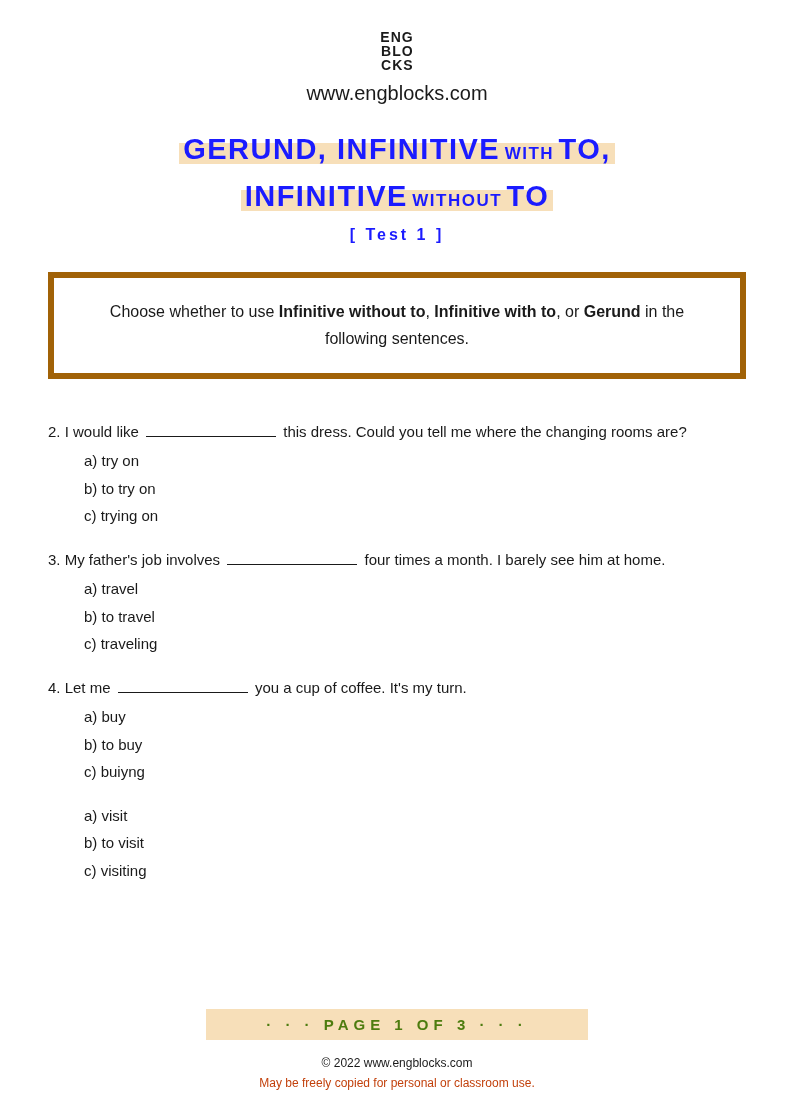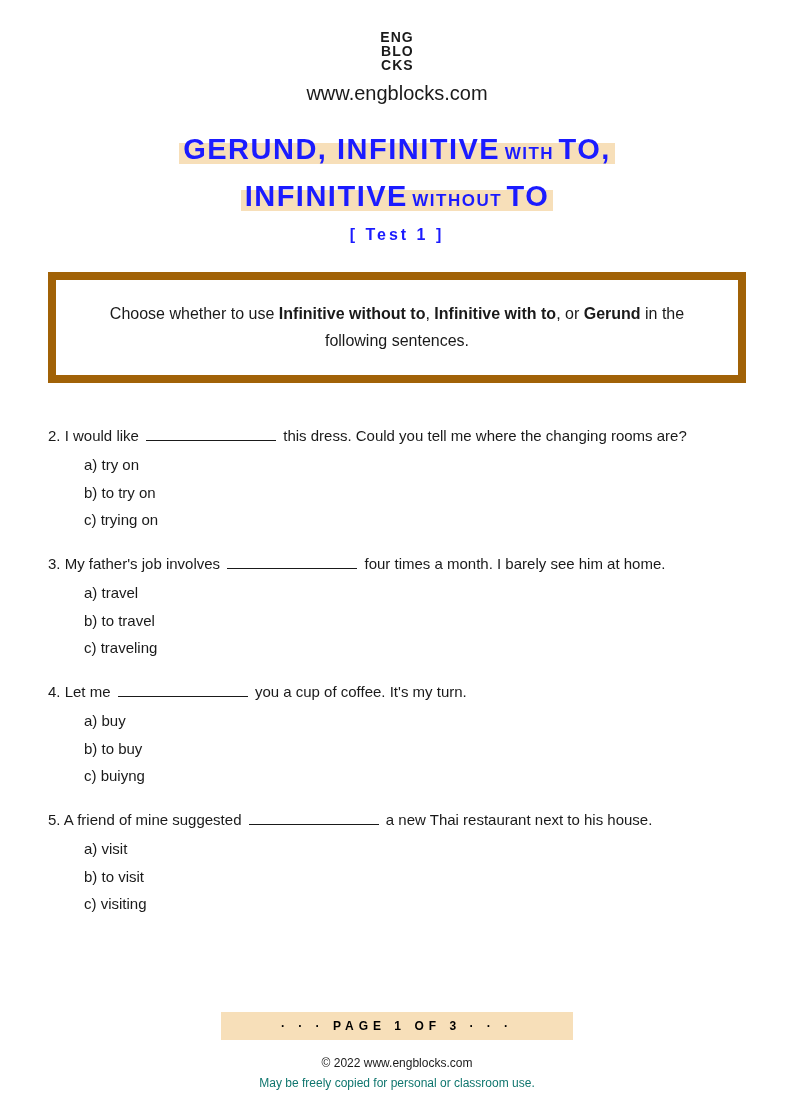--- a/index.html
+++ b/index.html
@@ -34,21 +34,21 @@
   .t-big { font-size: 29px; letter-spacing: 1.5px; }
   .t-sm { font-size: 17px; letter-spacing: 1.5px; }
   .subtitle {
     color: #1b1bff;
     font-weight: 900;
     font-size: 16px;
     letter-spacing: 3px;
     margin-top: 10px;
   }
   .instruction-box {
-    border: 8px solid #a16207;
+    border: 6px solid #a16207;
     padding: 20px 30px;
     text-align: center;
     font-size: 16px;
     line-height: 1.7;
     margin-bottom: 40px;
   }
   .instruction-box b { font-weight: 700; }
   .questions { font-size: 15px; line-height: 1.7; }
   .question { margin-bottom: 18px; }
   .q-text { margin-bottom: 4px; }
@@ -65,29 +65,29 @@
   .footer {
     position: absolute;
     bottom: 30px;
     left: 0;
     width: 100%;
     text-align: center;
   }
   .pager {
     display: inline-block;
     background: #f7dfb9;
-    color: #000000;
+    color: #4d7c0f;
     font-weight: 900;
-    font-size: 12px;
+    font-size: 15px;
     letter-spacing: 5px;
     padding: 7px 60px;
     margin-bottom: 16px;
   }
   .copyright { font-size: 12px; margin-bottom: 6px; }
-  .license { font-size: 12px; color: #0f766e; }
+  .license { font-size: 12px; color: #c2410c; }
 </style>
 </head>
 <body>
 
 <div class="header">
   <div class="logo">
     <div>ENG</div>
     <div>BLO</div>
     <div>CKS</div>
   </div>
@@ -150,24 +150,20 @@
       <span>Let me </span><span class="blank"></span><span> you a cup of coffee. It's my turn.</span>
     </div>
     <div class="options">
       <div>a) buy</div>
       <div>b) to buy</div>
       <div>c) buiyng</div>
     </div>
   </div>
 
   <div class="question">
-    <div class="q-text">
-      <span>5.</span>
-      <span>A friend of mine suggested </span><span class="blank"></span><span> a new Thai restaurant next to his house.</span>
-    </div>
     <div class="options">
       <div>a) visit</div>
       <div>b) to visit</div>
       <div>c) visiting</div>
     </div>
   </div>
 
 </div>
 
 <div class="footer">

